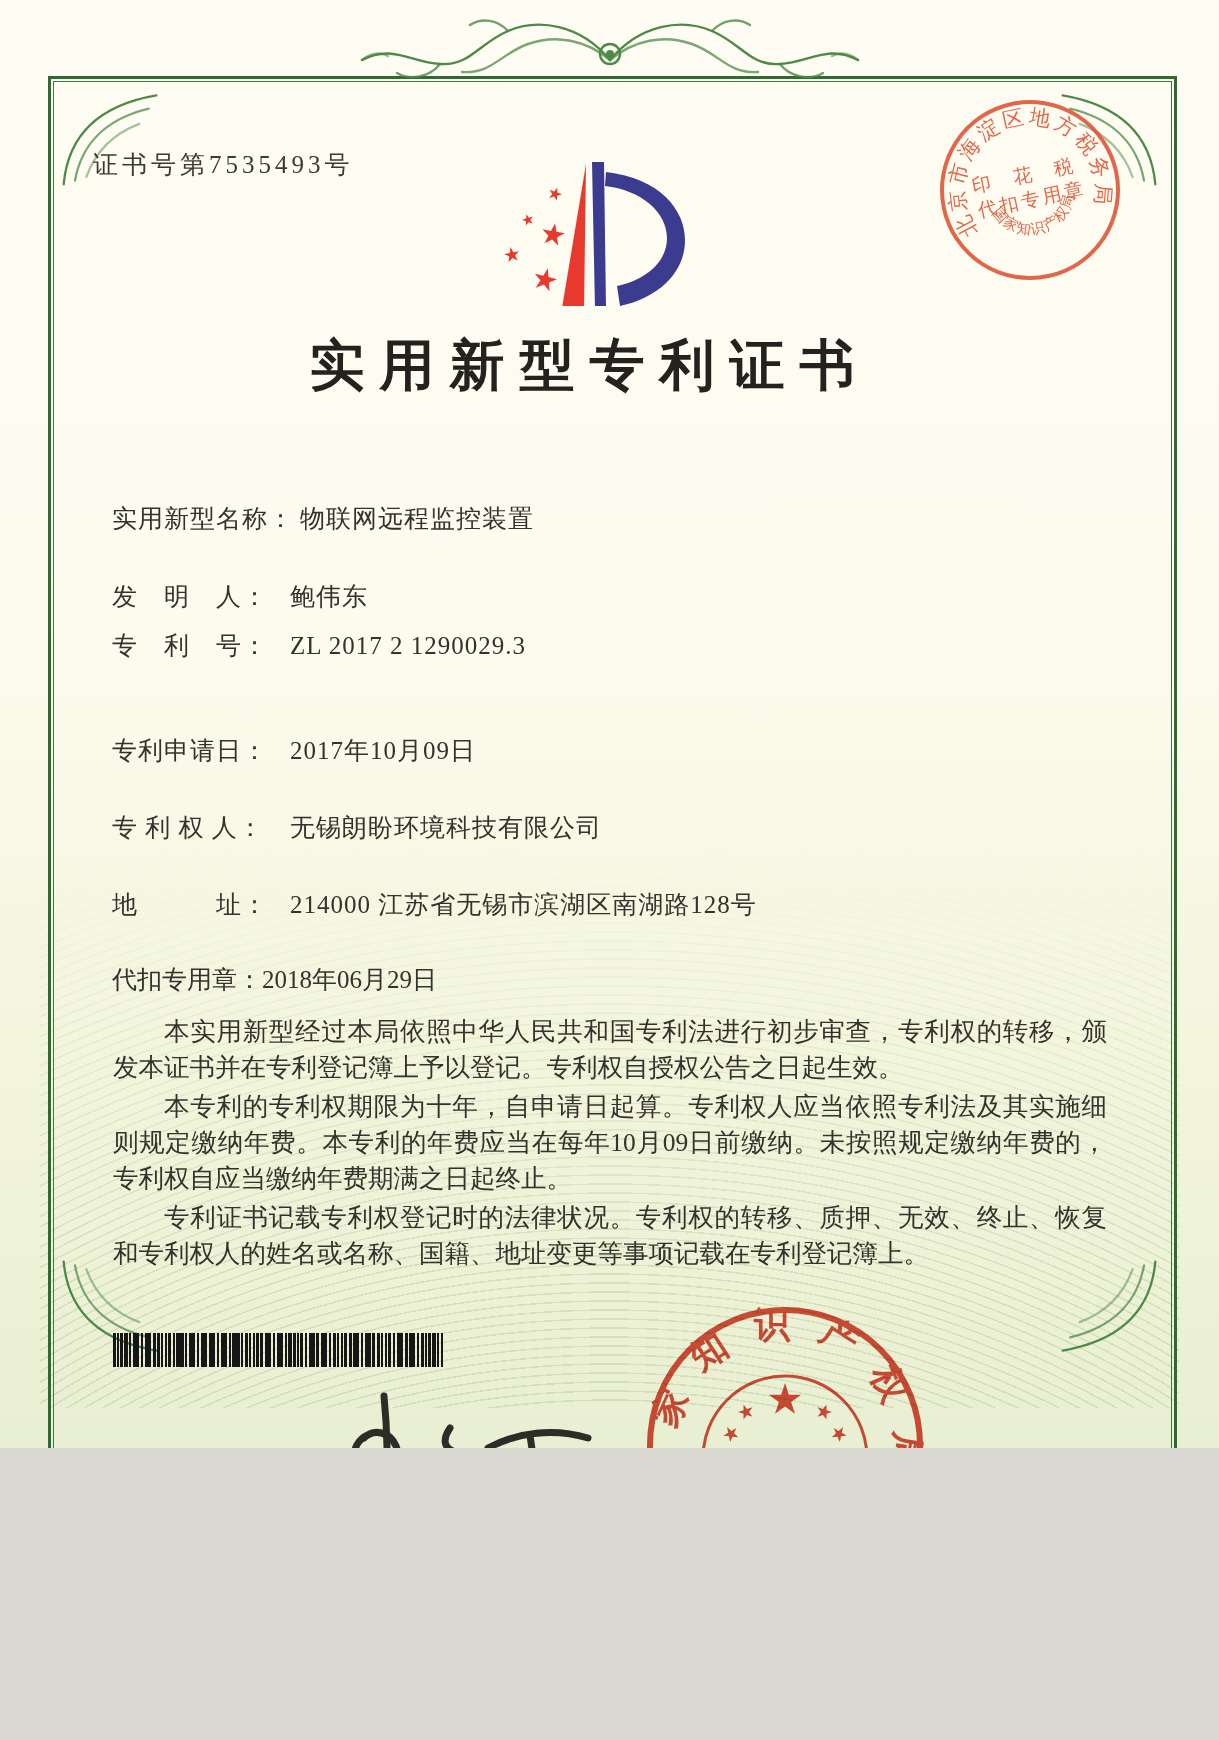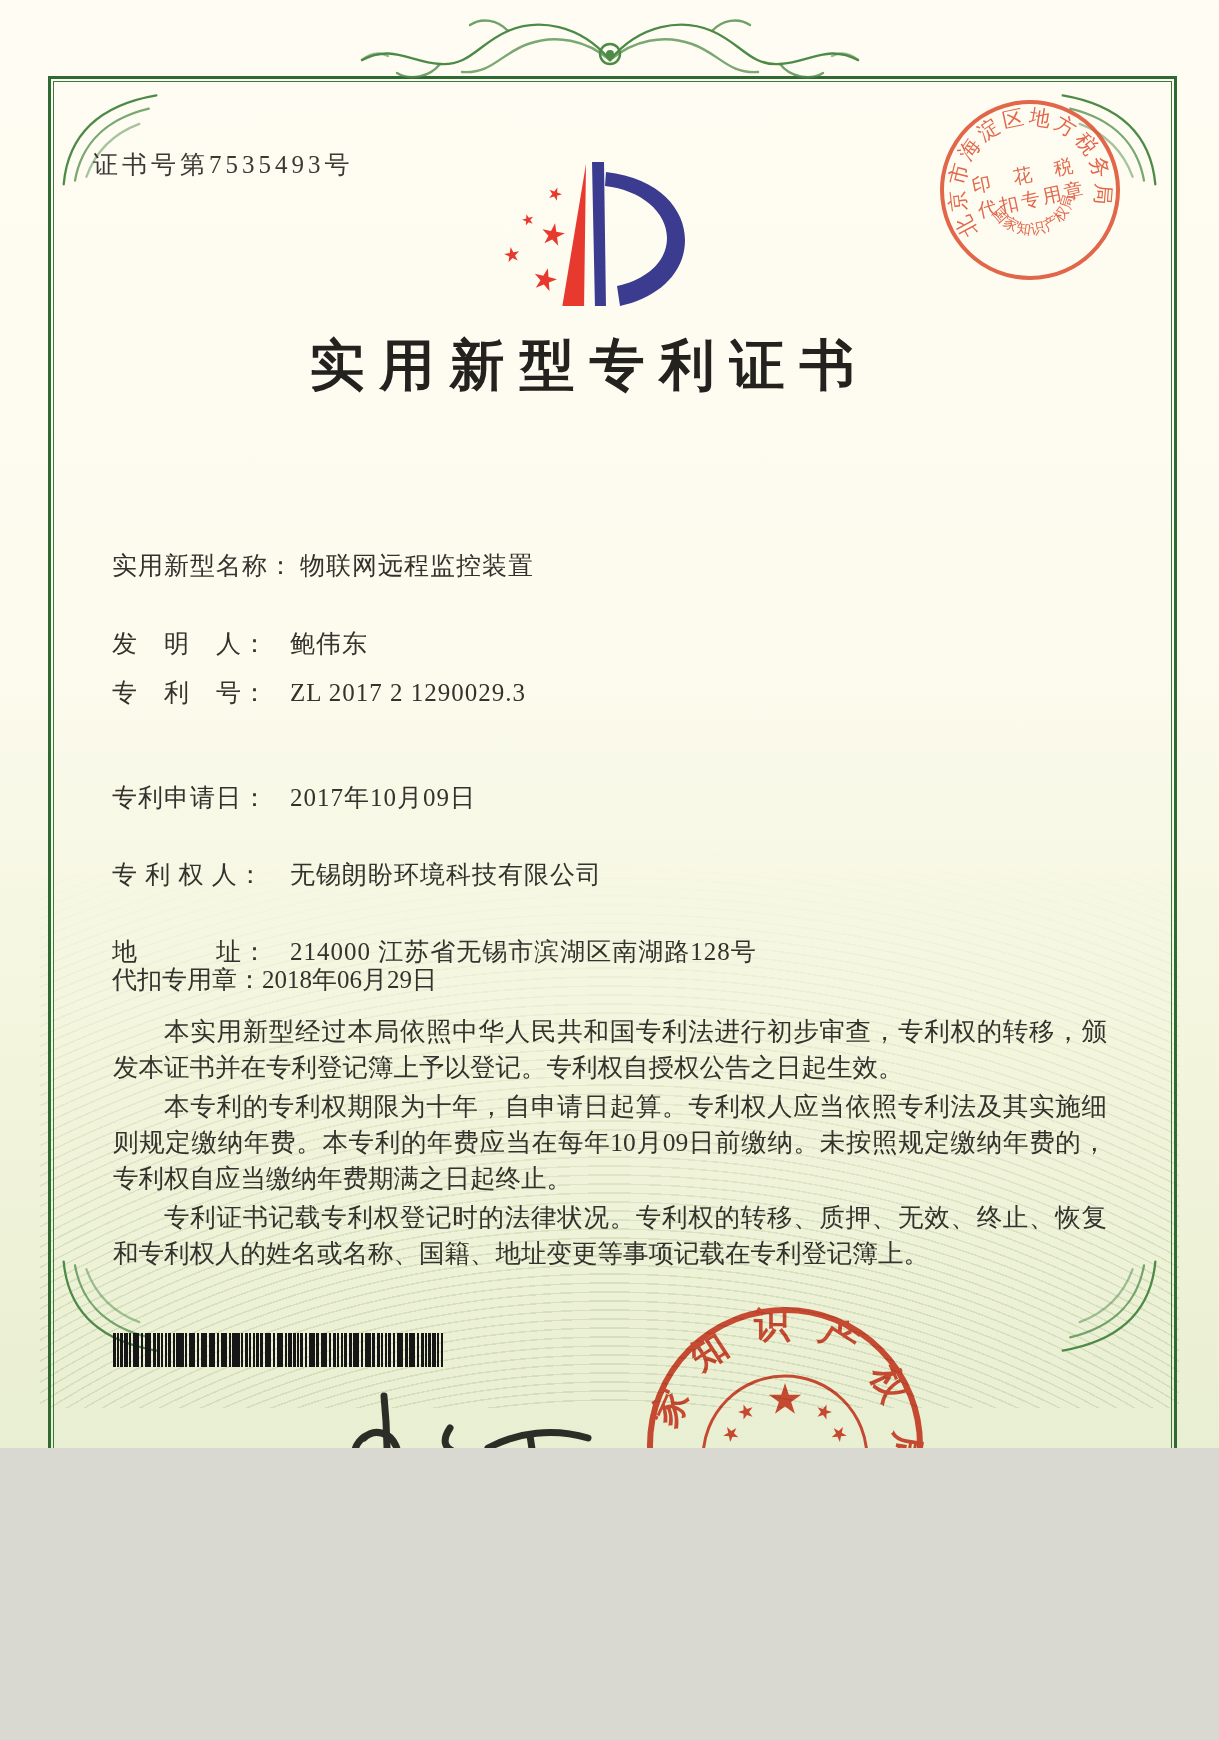--- a/index.html
+++ b/index.html
@@ -42,21 +42,21 @@
   .logo{position:absolute; left:455px; top:136px; width:250px; height:170px;}
   .tax-stamp{position:absolute; left:915px; top:75px; width:230px; height:230px;
     transform:rotate(-12deg); opacity:.88;}
   .tax-stamp text, .tax-stamp textPath{fill:#df5233; font-family:"Liberation Serif",serif;}
 
   .title{
     position:absolute; left:0; right:40px; top:310px; text-align:center;
     font-size:55px; font-weight:bold; letter-spacing:15px; color:#23221e;margin-top:19px;
   }
   .field{position:absolute; left:112px; font-size:25px; letter-spacing:1px; white-space:nowrap;}
-  .flabel{display:inline-block; min-width:172px;margin-top:47px;}
+  .flabel{display:inline-block; min-width:172px;}
   .fvalue{margin-left:6px;}
   .f0{top:502px}.f1{top:580px}.f2{top:629px}.f3{top:734px}.f4{top:811px}.f5{top:888px}
   .grant-row{position:absolute; left:112px; top:963px; width:1000px; font-size:25px; white-space:nowrap;}
   .grant-no{position:absolute; left:568px; top:0;}
 
   .paras{
     position:absolute; left:113px; top:1014px; width:994px;
     font-size:25.5px; line-height:36px; text-align:justify;
   }
   .paras p{margin:0 0 3px 0; text-indent:2em;}

